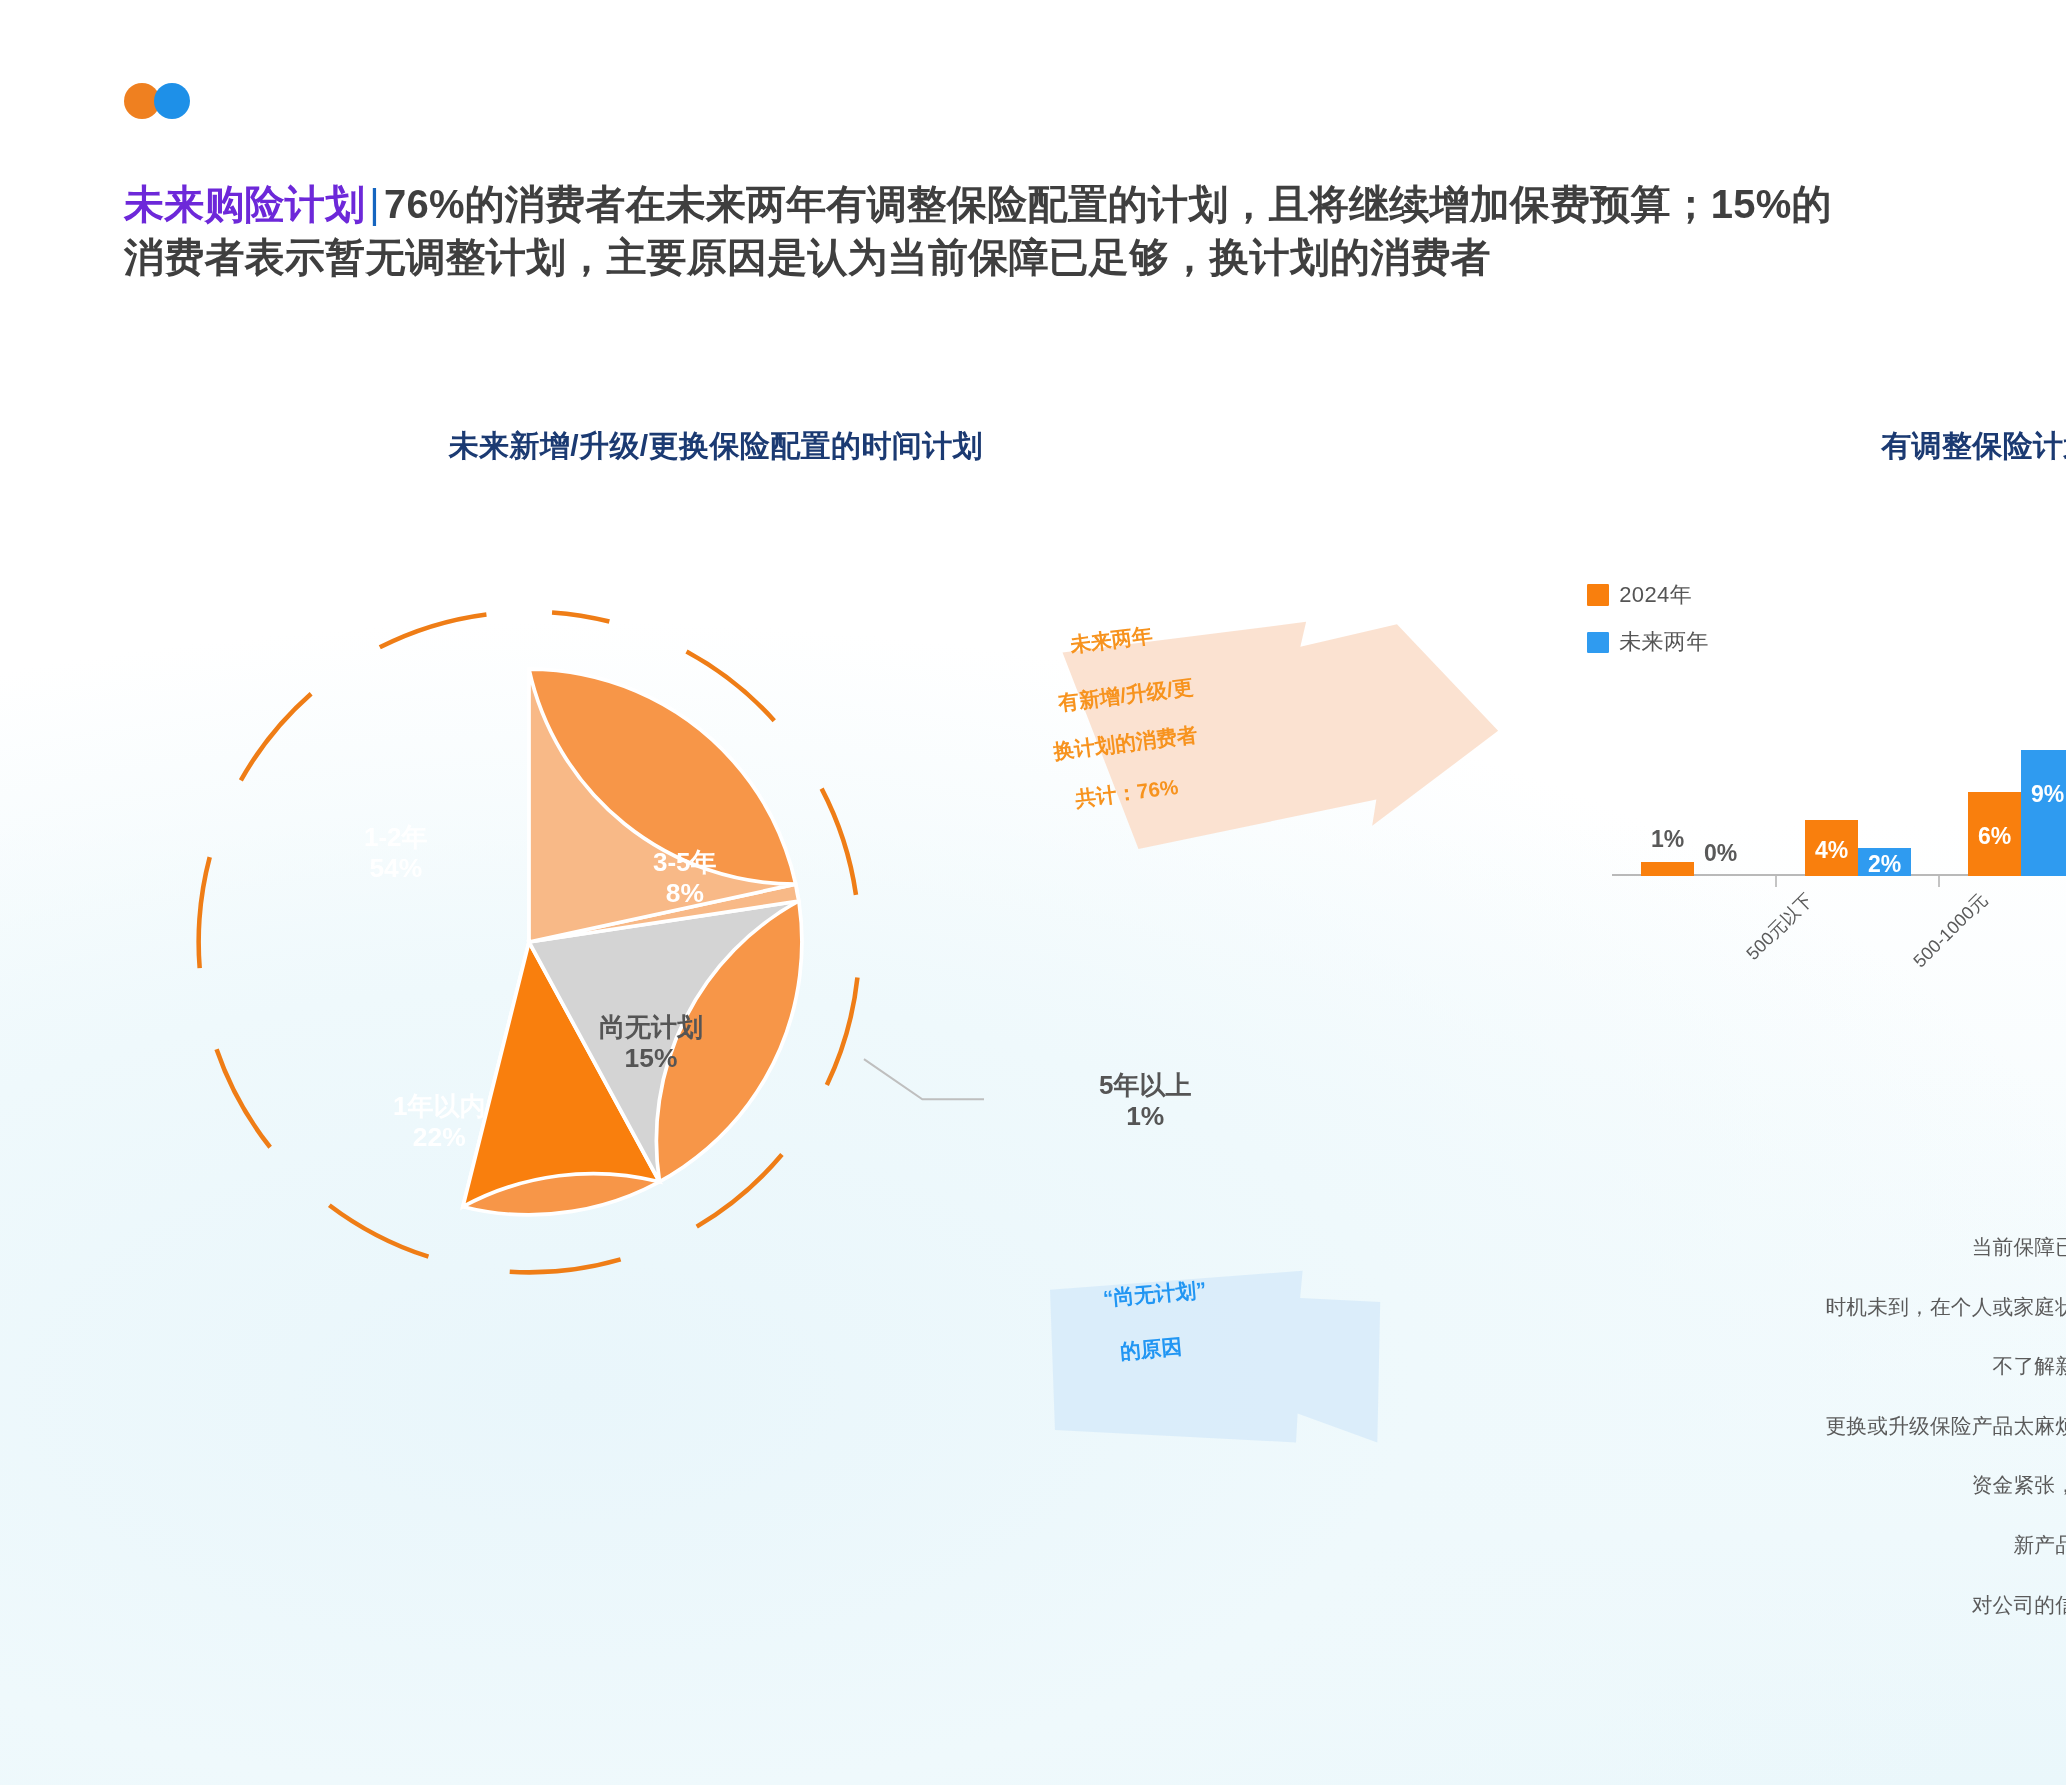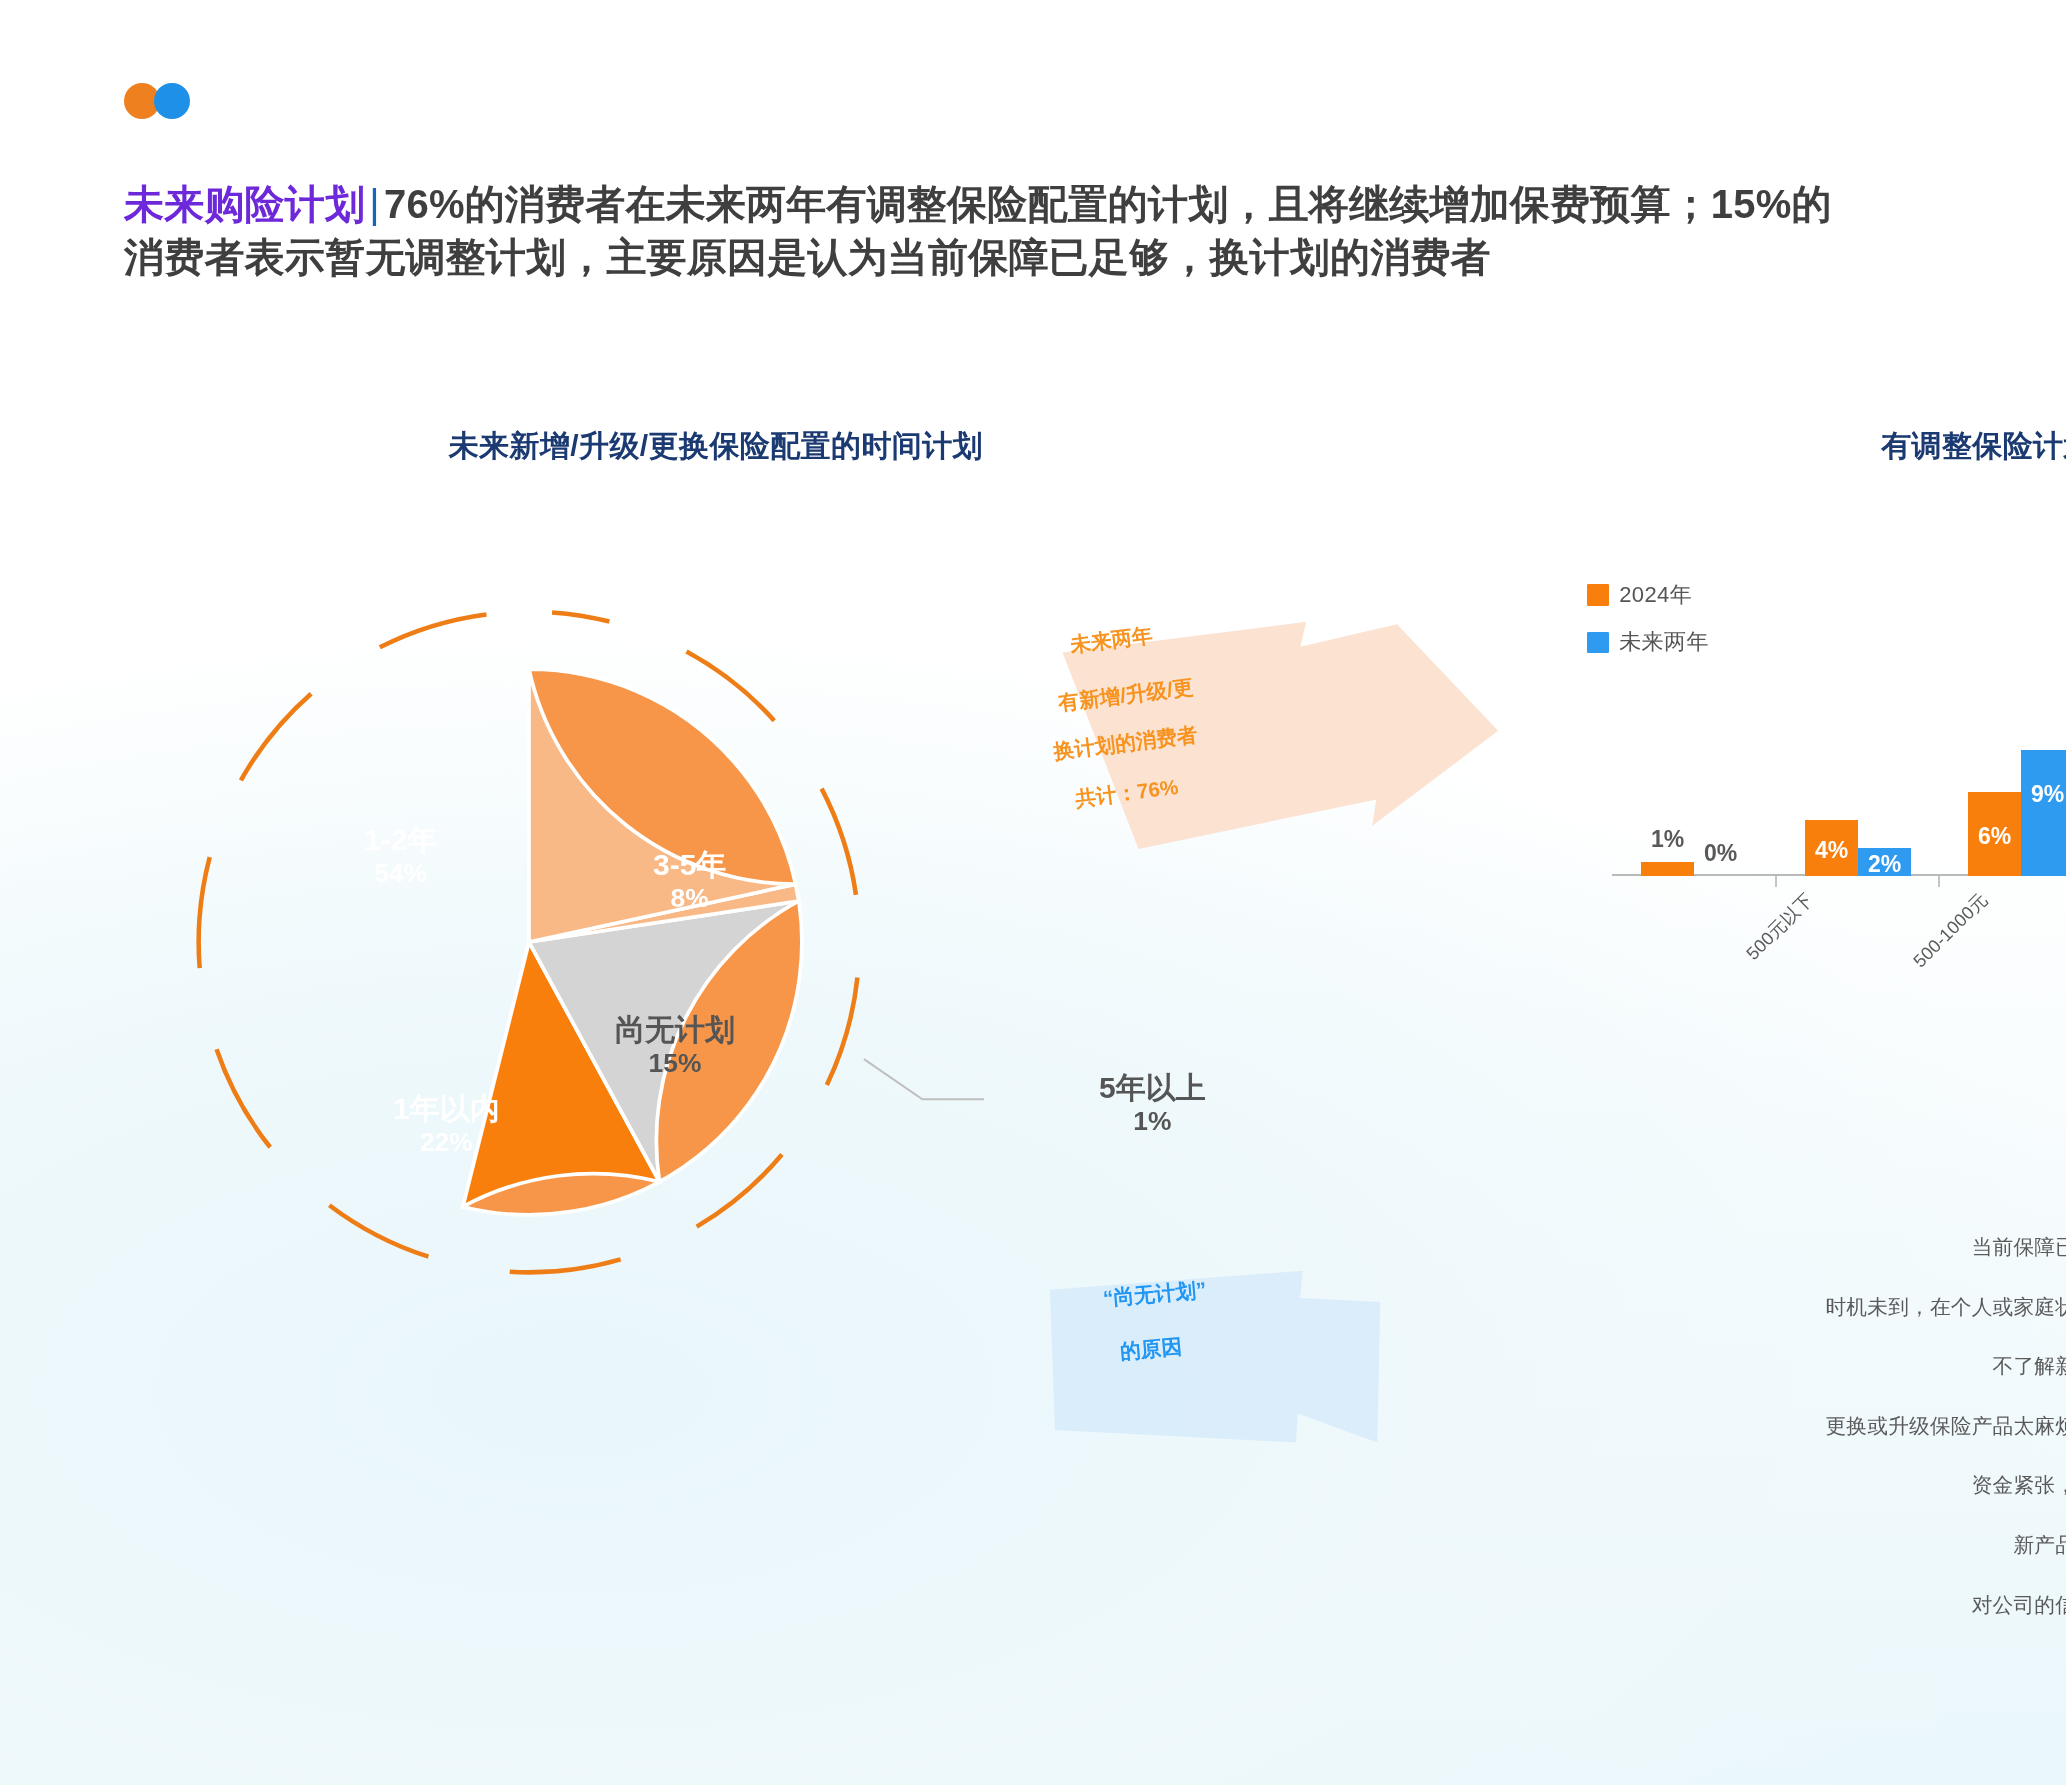--- a/index.html
+++ b/index.html
@@ -47,21 +47,21 @@
   .right-hd{position:absolute;left:1521px;top:426px;text-align:center;width:1579px;}
   .right-hd .sec-sub{margin-top:10.7px;}
 
   
   .pie-wrap{position:absolute;left:178px;top:591px;width:702px;height:702px;}
   .pie{position:absolute;left:74px;top:74px;width:554px;height:554px;border-radius:50%;
        box-shadow:0 0 0 0 rgba(0,0,0,0);}
   .pie svg{display:block;}
   .dash-ring{position:absolute;left:0;top:0;width:702px;height:702px;}
   .pie-lbl{position:absolute;text-align:center;line-height:1.2;font-weight:700;white-space:nowrap;}
-  .pie-lbl .l1{font-size:30px;display:block;text-align:center;}
+  .pie-lbl .l1{font-size:26px;display:block;text-align:center;}
   .pie-lbl .l2{font-size:26.4px;display:block;}
   .lbl-white{color:#ffffff;}
   .lbl-gray{color:#555555;}
 
   
   .callout{position:absolute;}
   .callout .txt{position:absolute;font-weight:700;line-height:1.26;white-space:nowrap;}
   .co-orange .txt{color:#f7931e;font-size:20.7px;}
   .co-blue .txt{color:#2196f3;font-size:20.7px;}
 
@@ -138,21 +138,21 @@
     </div>
 
     <div class="pie-lbl lbl-white" style="left:186px;top:231px;">
       <span class="l1">1-2年</span>
       <span class="l2">54%</span>
     </div>
     <div class="pie-lbl lbl-white" style="left:215px;top:500px;">
       <span class="l1">1年以内</span>
       <span class="l2">22%</span>
     </div>
-    <div class="pie-lbl lbl-gray" style="left:421px;top:421px;margin-left:16px;">
+    <div class="pie-lbl lbl-gray" style="left:421px;top:421px;">
       <span class="l1">尚无计划</span>
       <span class="l2">15%</span>
     </div>
     <div class="pie-lbl lbl-white" style="left:475px;top:256px;">
       <span class="l1">3-5年</span>
       <span class="l2">8%</span>
     </div>
   </div>
 
   <svg style="position:absolute;left:860px;top:1050px;width:174px;height:74px;" viewBox="0 0 420 180" width="174" height="74">

